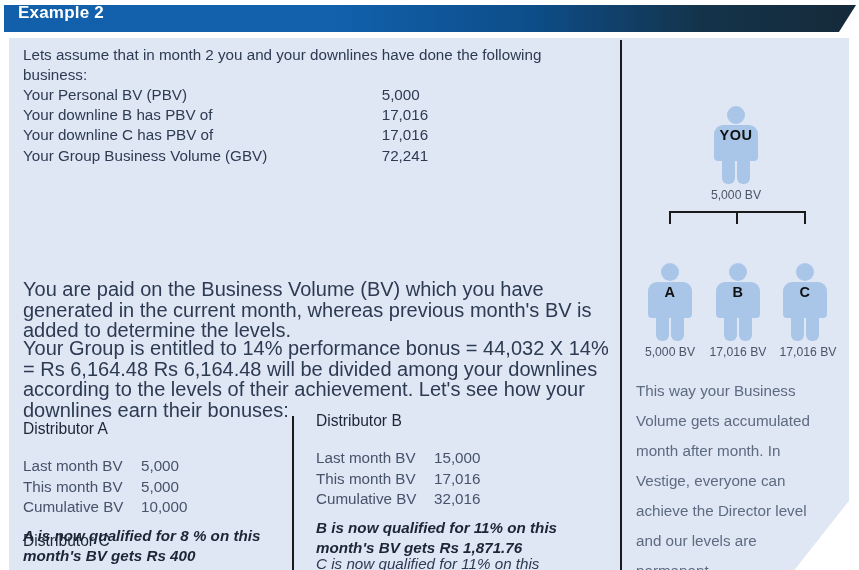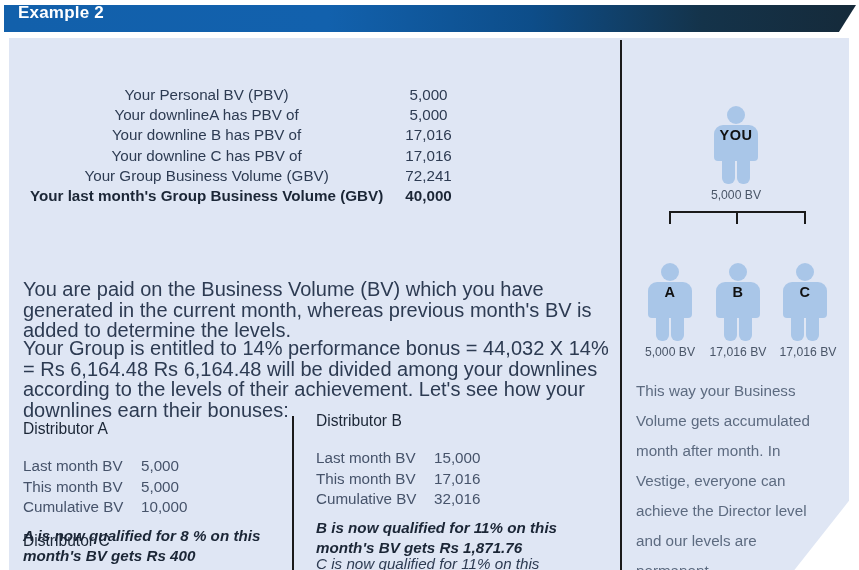--- a/index.html
+++ b/index.html
@@ -67,21 +67,20 @@
     line-height: 20px;
     color: #2d3b52;
   }
 
   #bv-table {
     position: absolute;
     left: 14px;
     top: 47px;
     width: 430px;
     border-collapse: collapse;
-    text-align: center;
   }
   #bv-table td {
     font-size: 15.2px;
     color: #2d3b52;
     padding: 0;
     line-height: 20.2px;
     white-space: nowrap;
     vertical-align: top;
   }
   #bv-table td.val {
@@ -266,47 +265,40 @@
 </head>
 <body>
 
 <div id="header-banner"></div>
 <div id="header-title">Example 2</div>
 
 <div id="panel"></div>
 
 <div id="left-col">
 
+  <div id="intro-text">Lets assume that in month 2 you and your downlines have done the following business:</div>
 
   <table id="bv-table">
     <tbody>
       <tr>
         <td class="lbl">Your Personal BV (PBV)</td>
-        <td class="val">5,000</td>
-      </tr>
-      <tr>
-        <td class="lbl">Your downlineA has PBV of</td>
         <td class="val">5,000</td>
       </tr>
       <tr>
         <td class="lbl">Your downline B has PBV of</td>
         <td class="val">17,016</td>
       </tr>
       <tr>
         <td class="lbl">Your downline C has PBV of</td>
         <td class="val">17,016</td>
       </tr>
       <tr>
         <td class="lbl">Your Group Business Volume (GBV)</td>
         <td class="val">72,241</td>
       </tr>
-      <tr class="bold">
-        <td class="lbl">Your last month's Group Business Volume (GBV)</td>
-        <td class="val">40,000</td>
-      </tr>
     </tbody>
   </table>
 
   <div class="para" id="para-paid">You are paid on the Business Volume (BV) which you have generated in the current month, whereas previous month's BV is added to determine the levels.</div>
   <div class="para" id="para-bonus">Your Group is entitled to 14% performance bonus = 44,032 X 14% = Rs 6,164.48 Rs 6,164.48 will be divided among your downlines according to the levels of their achievement. Let's see how your downlines earn their bonuses:</div>
 
   <div id="dist-a">
     <div class="dist-head">Distributor A</div>
     <table class="dist-table">
       <tbody>

